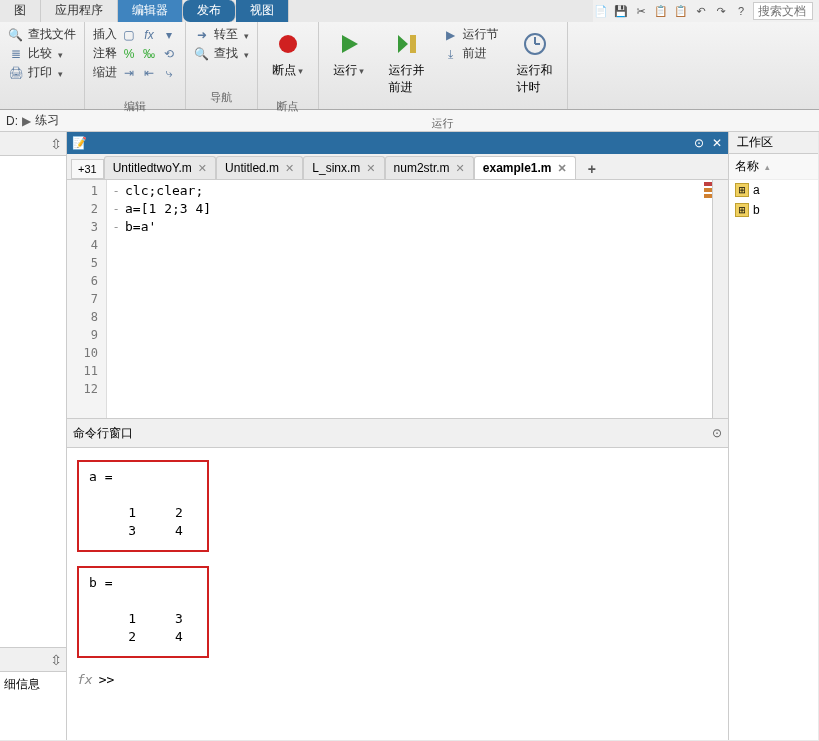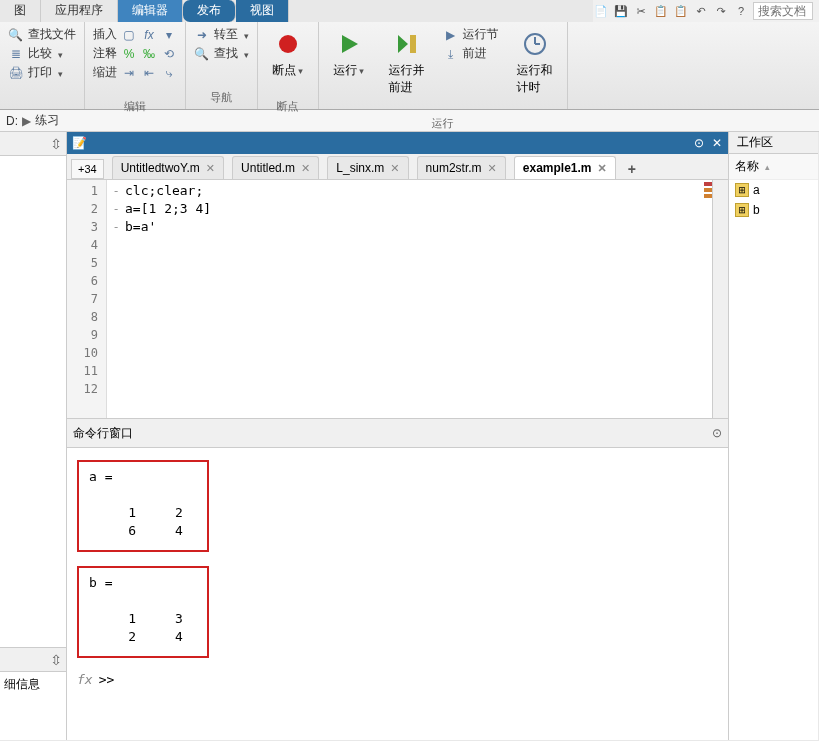--- a/index.html
+++ b/index.html
@@ -181,21 +181,21 @@
       background: #f8f8f8;
       font-size: 11px;
       margin-left: 4px;
       cursor: pointer;
     }
     .filetab {
       padding: 4px 8px;
       border: 1px solid #ccc;
       border-bottom: none;
       background: #e8e8e8;
-      margin-left: 8px;
+      margin-left: 0;
       border-radius: 3px 3px 0 0;
       display: flex; align-items: center; gap: 6px;
       cursor: pointer;
       font-size: 12px;
     }
     .filetab.active { background: #fff; font-weight: bold; }
     .filetab .close { color: #888; font-size: 11px; }
     .filetab-plus {
       padding: 2px 8px;
       margin-left: 4px;
@@ -485,21 +485,21 @@
 
     <div class="editor-titlebar">
       <span class="editor-title-icon">📝</span>
       <div class="editor-title-buttons">
         <span>⊙</span>
         <span>✕</span>
       </div>
     </div>
 
     <div class="filetabs">
-      <div class="numtab"><span>+34</span></div>
+      <div class="numtab"><span>+31</span></div>
       <div class="filetab">
           <span>UntitledtwoY.m</span>
           <span class="close">✕</span>
         </div>
       <div class="filetab">
           <span>Untitled.m</span>
           <span class="close">✕</span>
         </div>
       <div class="filetab">
           <span>L_sinx.m</span>
@@ -551,21 +551,21 @@
 
     <div class="cmd-title">
       <span>命令行窗口</span>
       <span class="chev">⊙</span>
     </div>
     <div class="cmd-body">
       <div class="redbox">
         <div class="rb-line">a =</div>
         <div class="rb-line">&nbsp;</div>
         <div class="rb-line">     1     2</div>
-        <div class="rb-line">     6     4</div>
+        <div class="rb-line">     3     4</div>
       </div>
       <div class="redbox">
         <div class="rb-line">b =</div>
         <div class="rb-line">&nbsp;</div>
         <div class="rb-line">     1     3</div>
         <div class="rb-line">     2     4</div>
       </div>
       <div class="prompt-row">
         <span class="fx">fx</span>
         <span>&gt;&gt;</span>

